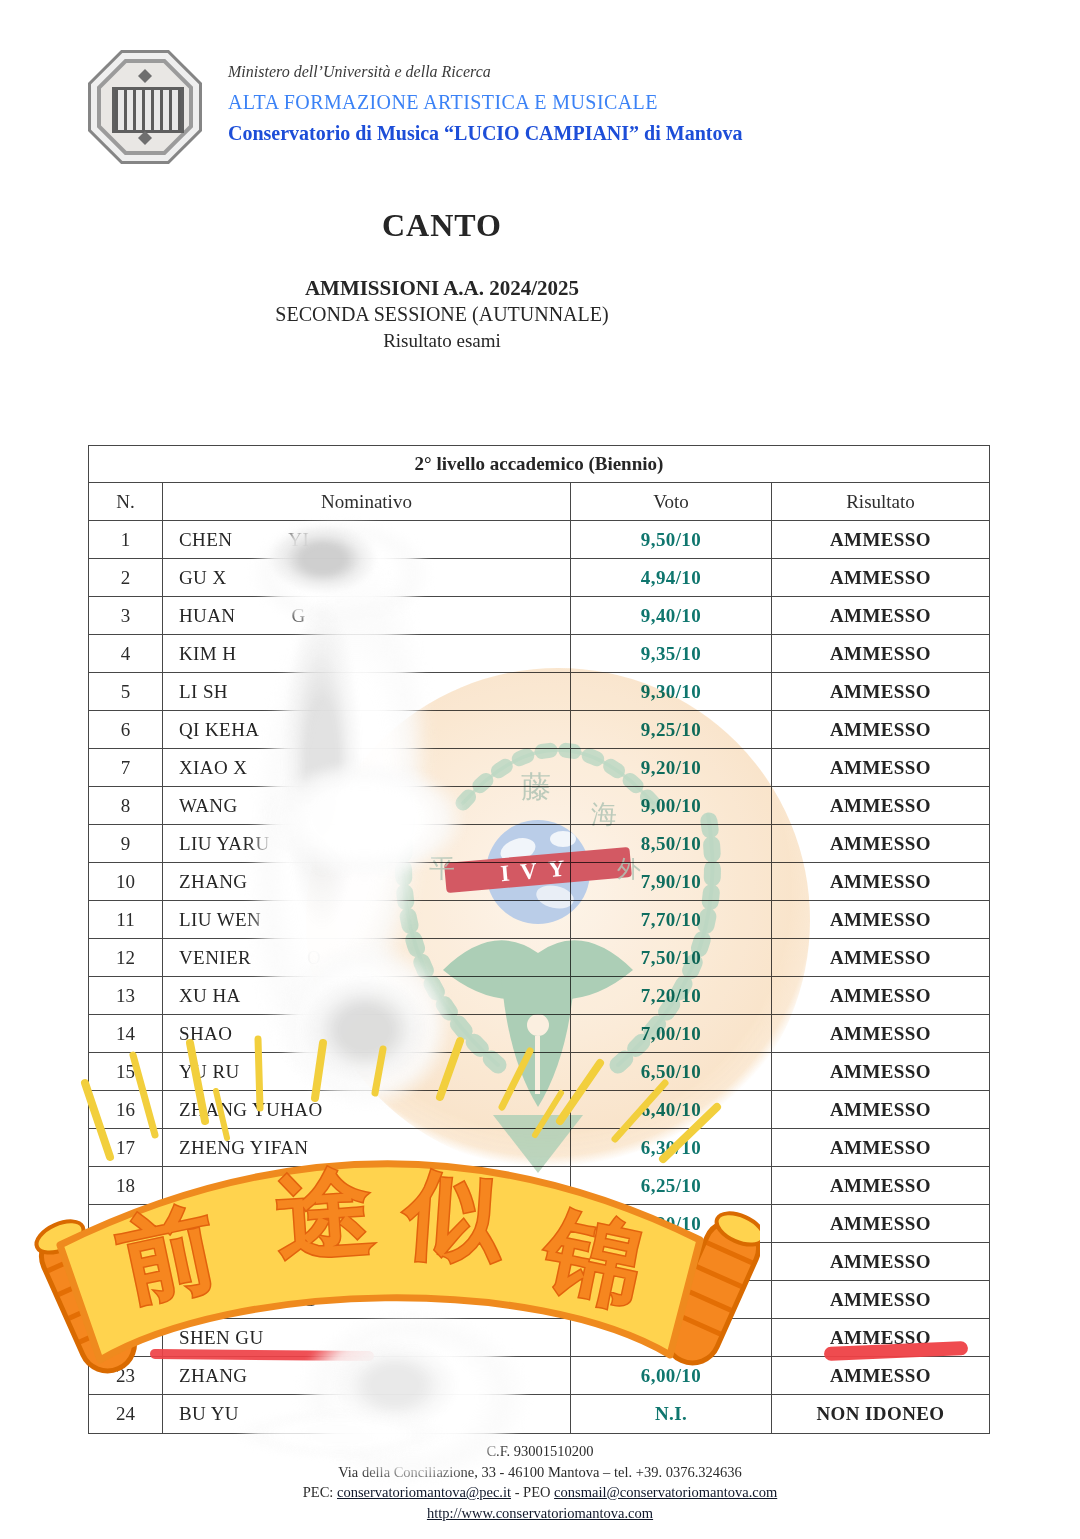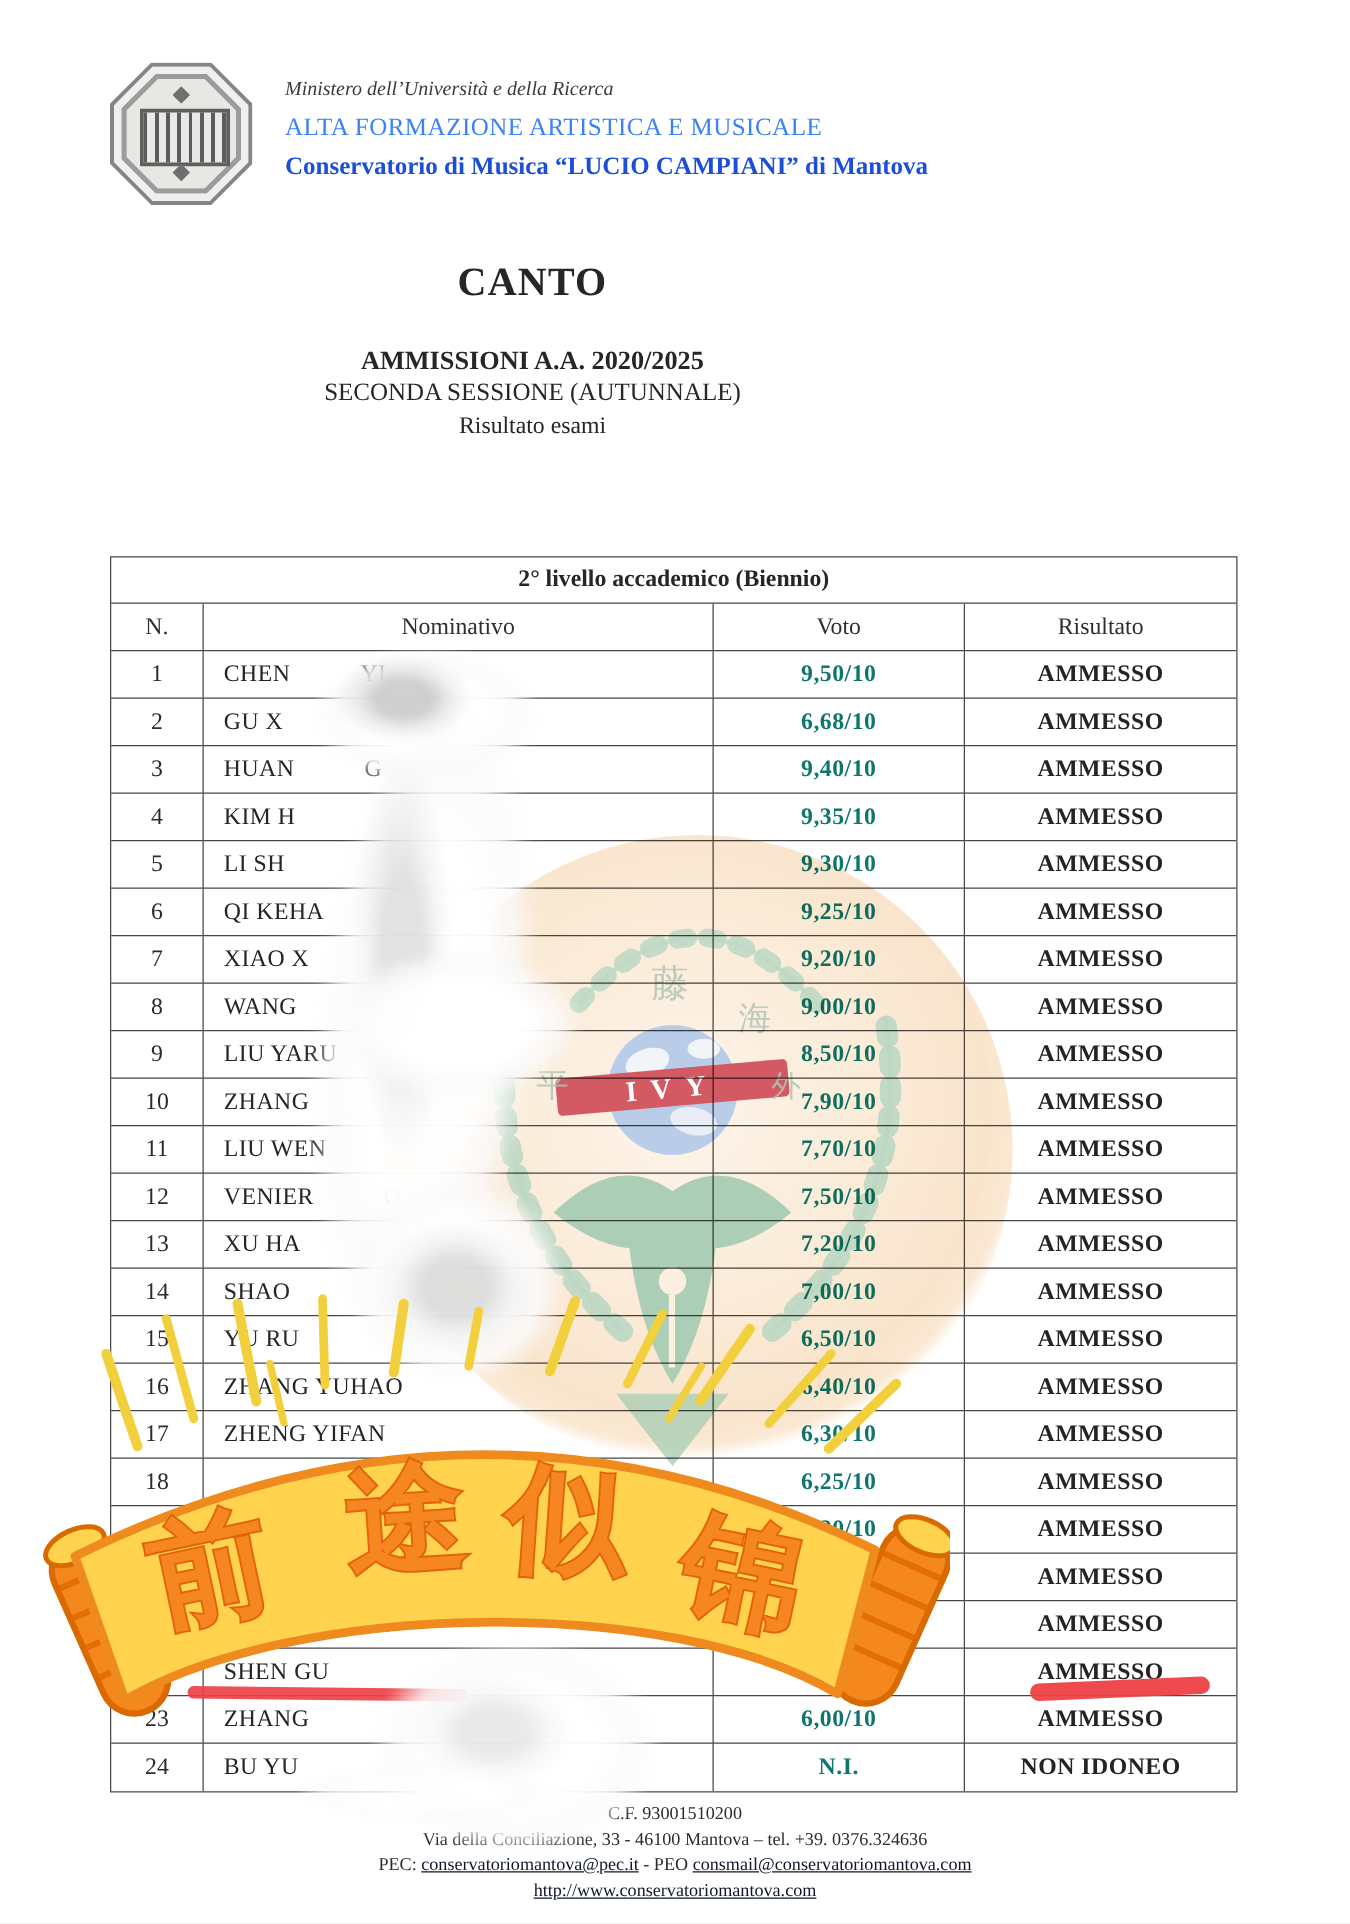--- a/index.html
+++ b/index.html
@@ -17,21 +17,21 @@
         background:repeating-linear-gradient(90deg,#5c5c5c 0 3px,#e8e8e8 3px 9px);}
   .logo .orn{position:absolute;left:50px;width:14px;height:14px;background:#6f6f6f;
         clip-path:polygon(50% 0,100% 50%,50% 100%,0 50%);}
   .logo .orn.top{top:19px;} .logo .orn.bot{bottom:19px;}
   .lh-text{position:absolute;left:228px;top:56px;line-height:31px;}
   .lh-ministry{font-style:italic;font-size:16px;color:#3a3a3a;}
   .lh-dept{font-size:20px;letter-spacing:.4px;color:#3b82f6;}
   .lh-conservatory{font-weight:bold;font-size:20px;color:#1d4ed8;}
 
   
-  .t-center{position:absolute;left:0;width:852px;text-align:center;}
+  .t-center{position:absolute;left:16px;width:852px;text-align:center;}
   .doc-title{top:207px;font-size:32px;font-weight:bold;letter-spacing:1px;}
   .doc-sub1{top:276px;font-size:21px;font-weight:bold;}
   .doc-sub2{top:303px;font-size:20px;}
   .doc-sub3{top:330px;font-size:19px;}
 
   
   .admtable{position:absolute;left:88px;top:445px;width:900px;
       display:grid;grid-template-columns:74px 408px 201px 217px;
       grid-template-rows:37px 38px repeat(24,38px);
       border:1.6px solid #474747;z-index:1;}
@@ -89,21 +89,21 @@
     <div class="orn top"></div>
       <div class="orn bot"></div>
   </div>
   <div class="lh-text">
     <div class="lh-ministry">Ministero dell’Università e della Ricerca</div>
     <div class="lh-dept">ALTA FORMAZIONE ARTISTICA E MUSICALE</div>
     <div class="lh-conservatory">Conservatorio di Musica “LUCIO CAMPIANI” di Mantova</div>
   </div>
 
   <div class="t-center doc-title">CANTO</div>
-  <div class="t-center doc-sub1">AMMISSIONI A.A. 2020/2025</div>
+  <div class="t-center doc-sub1">AMMISSIONI A.A. 2024/2025</div>
   <div class="t-center doc-sub2">SECONDA SESSIONE (AUTUNNALE)</div>
   <div class="t-center doc-sub3">Risultato esami</div>
 
   <div class="admtable">
       <div class="span-head">2° livello accademico (Biennio)</div>
       <div class="col-head">N.</div>
       <div class="col-head">Nominativo</div>
       <div class="col-head">Voto</div>
       <div class="col-head last-col">Risultato</div>
       <div class="cell-n">1</div>
@@ -111,21 +111,21 @@
         <span>CHEN</span>
         <span class="gap"></span>
         <span class="tail">YI</span>
       </div>
       <div class="cell-voto">9,50/10</div>
       <div class="cell-ris last-col">AMMESSO</div>
       <div class="cell-n">2</div>
       <div class="cell-name">
         <span>GU X</span>
       </div>
-      <div class="cell-voto">6,68/10</div>
+      <div class="cell-voto">4,94/10</div>
       <div class="cell-ris last-col">AMMESSO</div>
       <div class="cell-n">3</div>
       <div class="cell-name">
         <span>HUAN</span>
         <span class="gap"></span>
         <span class="tail">G</span>
       </div>
       <div class="cell-voto">9,40/10</div>
       <div class="cell-ris last-col">AMMESSO</div>
       <div class="cell-n">4</div>

